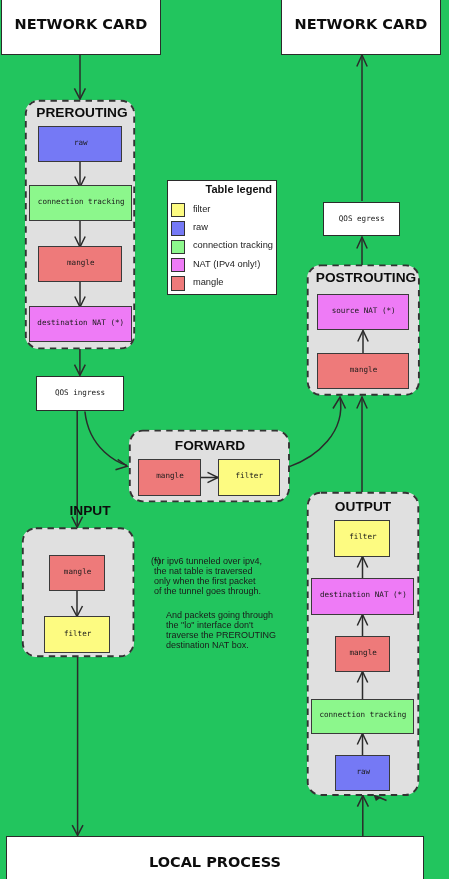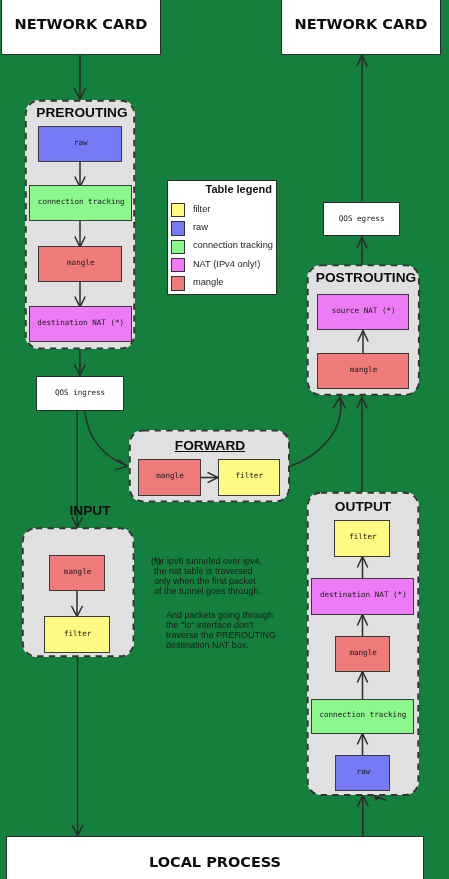--- a/index.html
+++ b/index.html
@@ -1,19 +1,19 @@
 <!DOCTYPE html>
 <html><head>
 <meta charset="utf-8">
 <title>netfilter packet flow</title>
 <style>
   html,body{margin:0;padding:0;background:#ffffff;}
   body{width:449px;height:879px;overflow:hidden;
        font-family:"DejaVu Sans",sans-serif;}
-  #stage{position:relative;width:449px;height:879px;background:#15803d;overflow:hidden;}
+  #stage{position:relative;width:449px;height:879px;background:#22c55e;overflow:hidden;}
 
   .plainbox{position:absolute;box-sizing:border-box;border:1.3px solid #2b2b2b;background:#ffffff;z-index:6;}
   .ctr{position:absolute;left:0;right:0;text-align:center;white-space:nowrap;}
   .hdr{font-family:"DejaVu Sans",sans-serif;font-weight:bold;font-size:14.5px;color:#0d0d0d;}
   .mono{font-family:"DejaVu Sans Mono",monospace;color:#1a1a1a;}
 
   .chainbox{position:absolute;box-sizing:border-box;background:#e0e0e0;border-radius:14px;z-index:1;}
   .chaintitle{position:absolute;text-align:center;white-space:nowrap;z-index:7;
               font-family:"Liberation Sans",sans-serif;font-weight:bold;
               font-size:13.7px;color:#0d0d0d;}
@@ -162,21 +162,21 @@
   <div class="note" style="left:154px;top:556px;">for ipv6 tunneled over ipv4,
 the nat table is traversed
 only when the first packet
 of the tunnel goes through.</div>
   <div class="note" style="left:166px;top:610px;">And packets going through
 the "lo" interface don't
 traverse the PREROUTING
 destination NAT box.</div>
 
   <div class="chainbox" style="left:129px;top:430px;width:160px;height:72px;"></div>
-  <div class="chaintitle" style="left:130px;top:437.5px;width:160px;text-decoration:underline;">FORWARD</div>
+  <div class="chaintitle" style="left:130px;top:437.5px;width:160px;">FORWARD</div>
   <div class="tbl" style="left: 138px; top: 459px; width: 62.5px; height: 36.5px; background-color: rgb(238, 122, 122);">
     <span>mangle</span>
     </div>
   <div class="tbl" style="left: 217.5px; top: 459px; width: 62px; height: 36.5px; background-color: rgb(253, 251, 129);">
     <span>filter</span>
     </div>
 
   <div class="chainbox" style="left:22px;top:528px;width:112px;height:129px;"></div>
   <div class="chaintitle" style="left:22px;top:503px;width:136px;">INPUT</div>
   <div class="tbl" style="left: 48.7px; top: 554.9px; width: 56.3px; height: 36.6px; background-color: rgb(238, 122, 122);">

